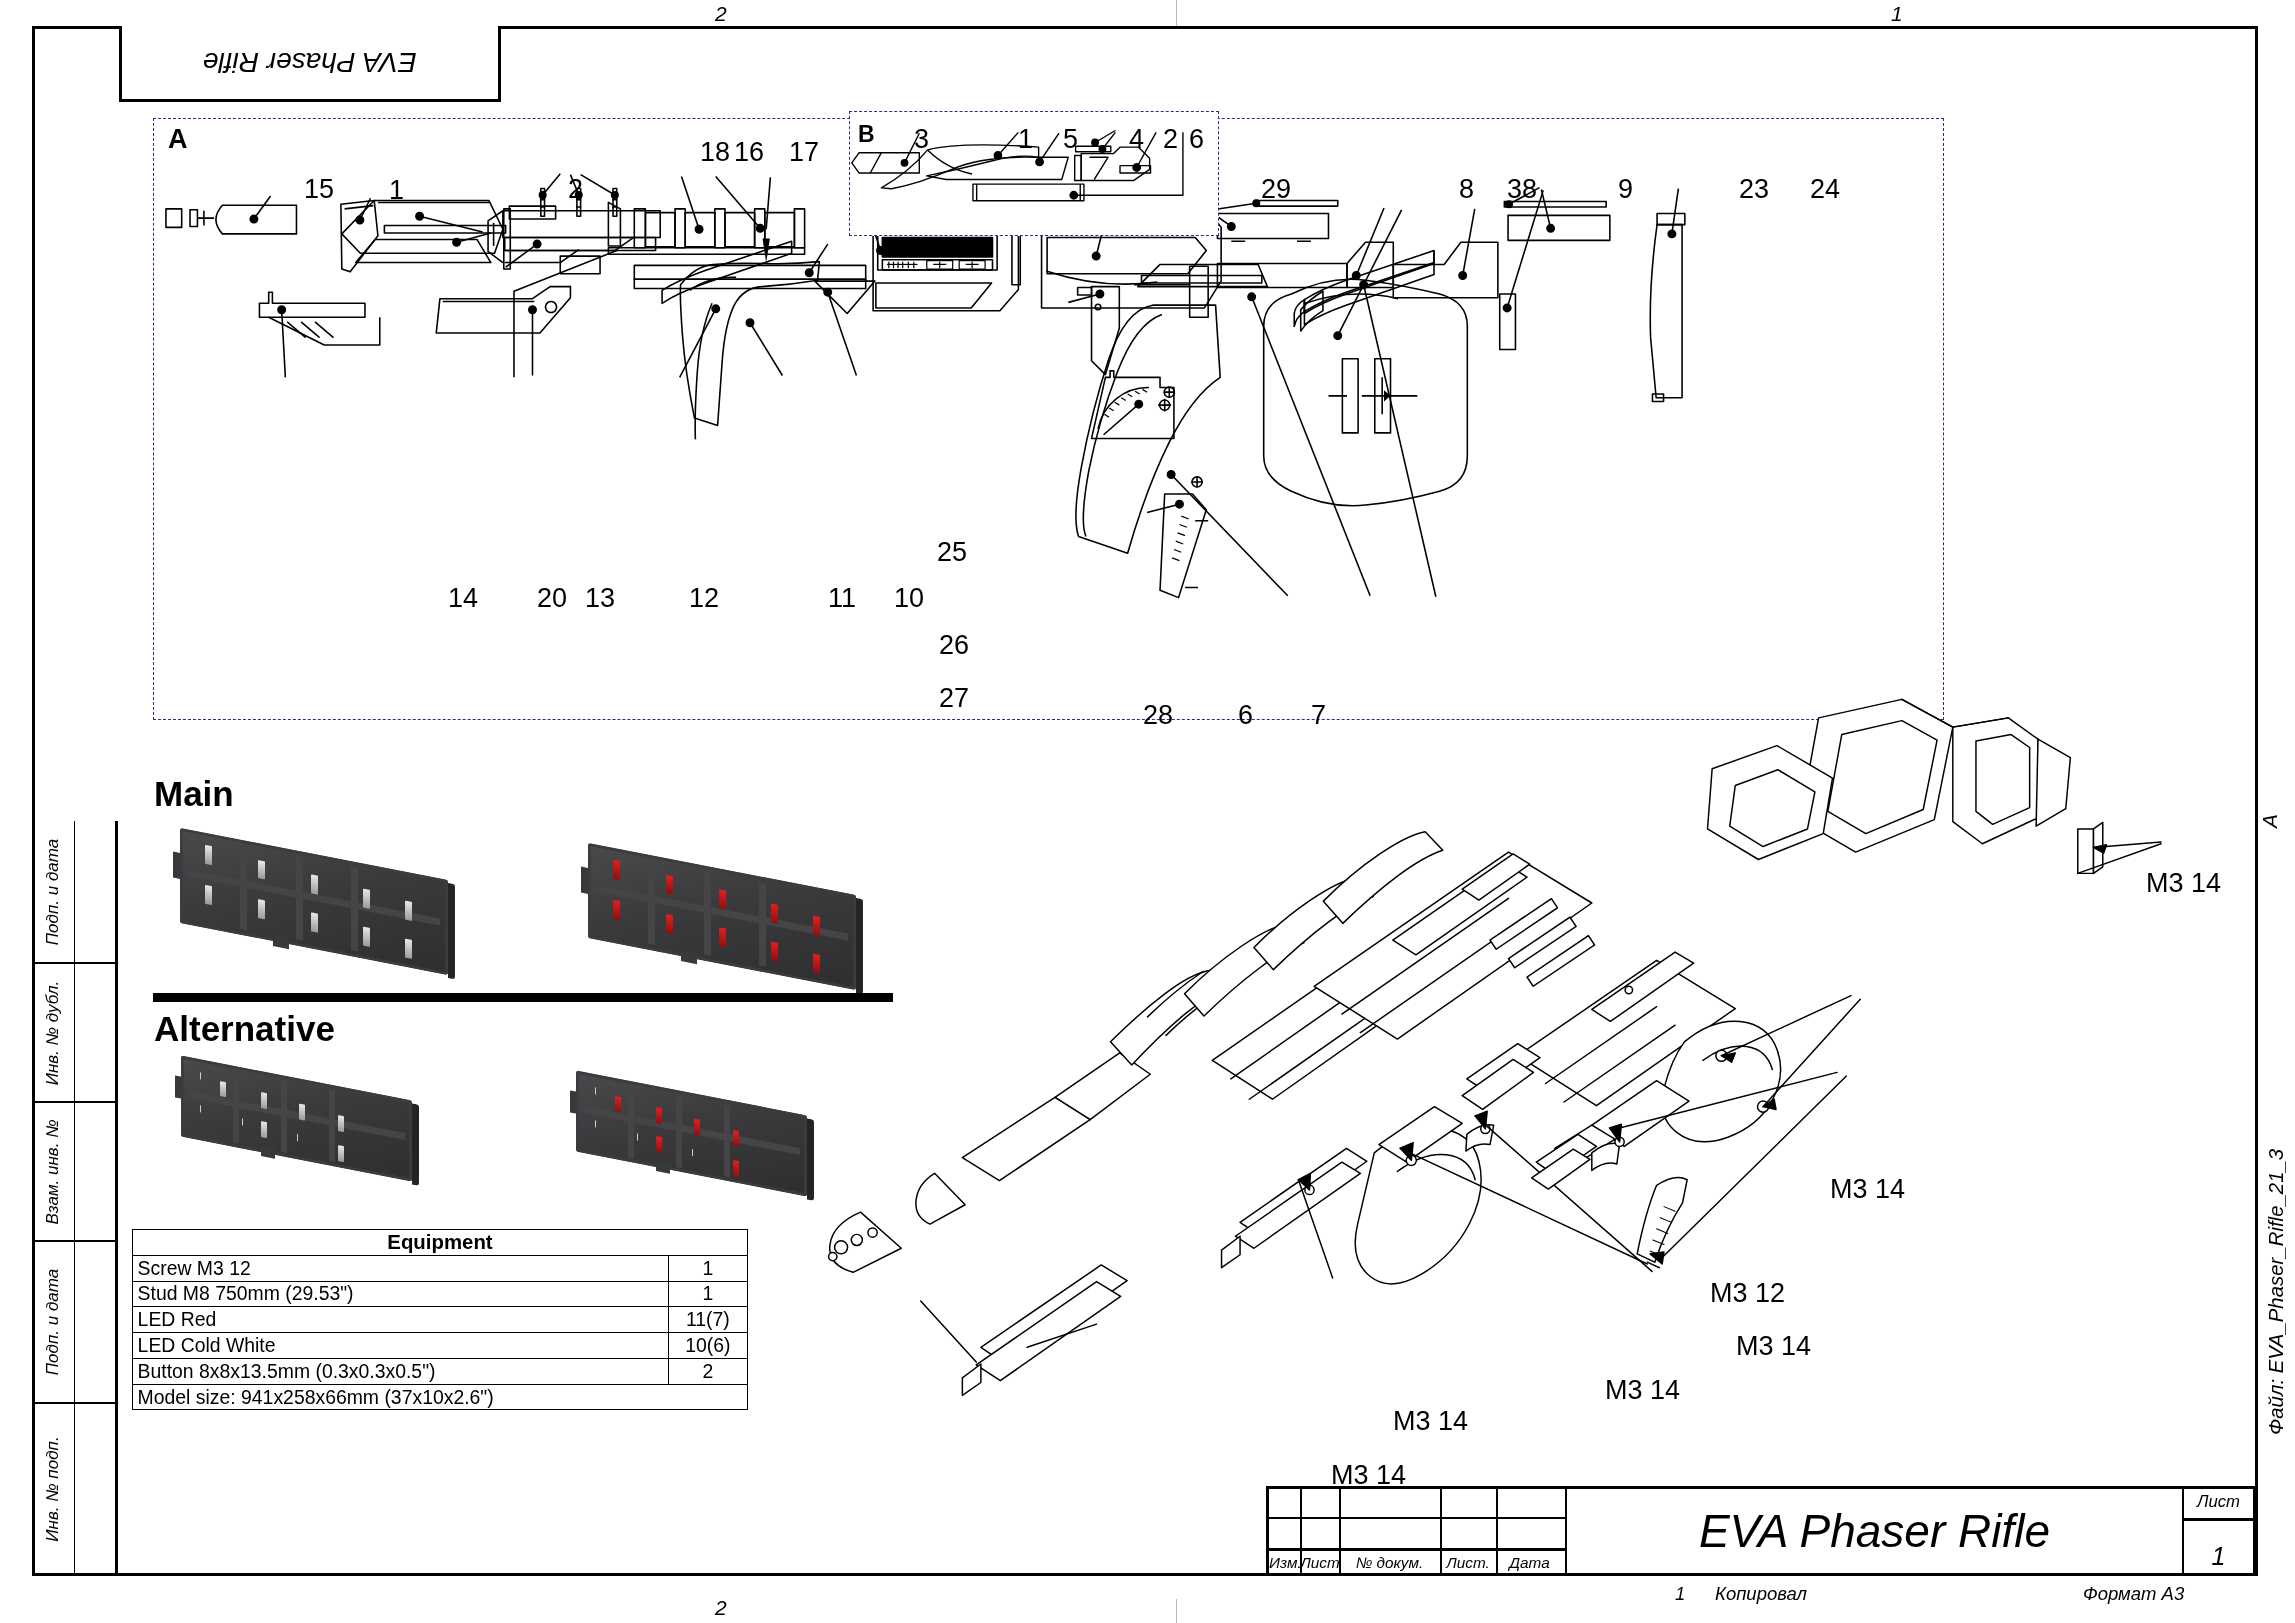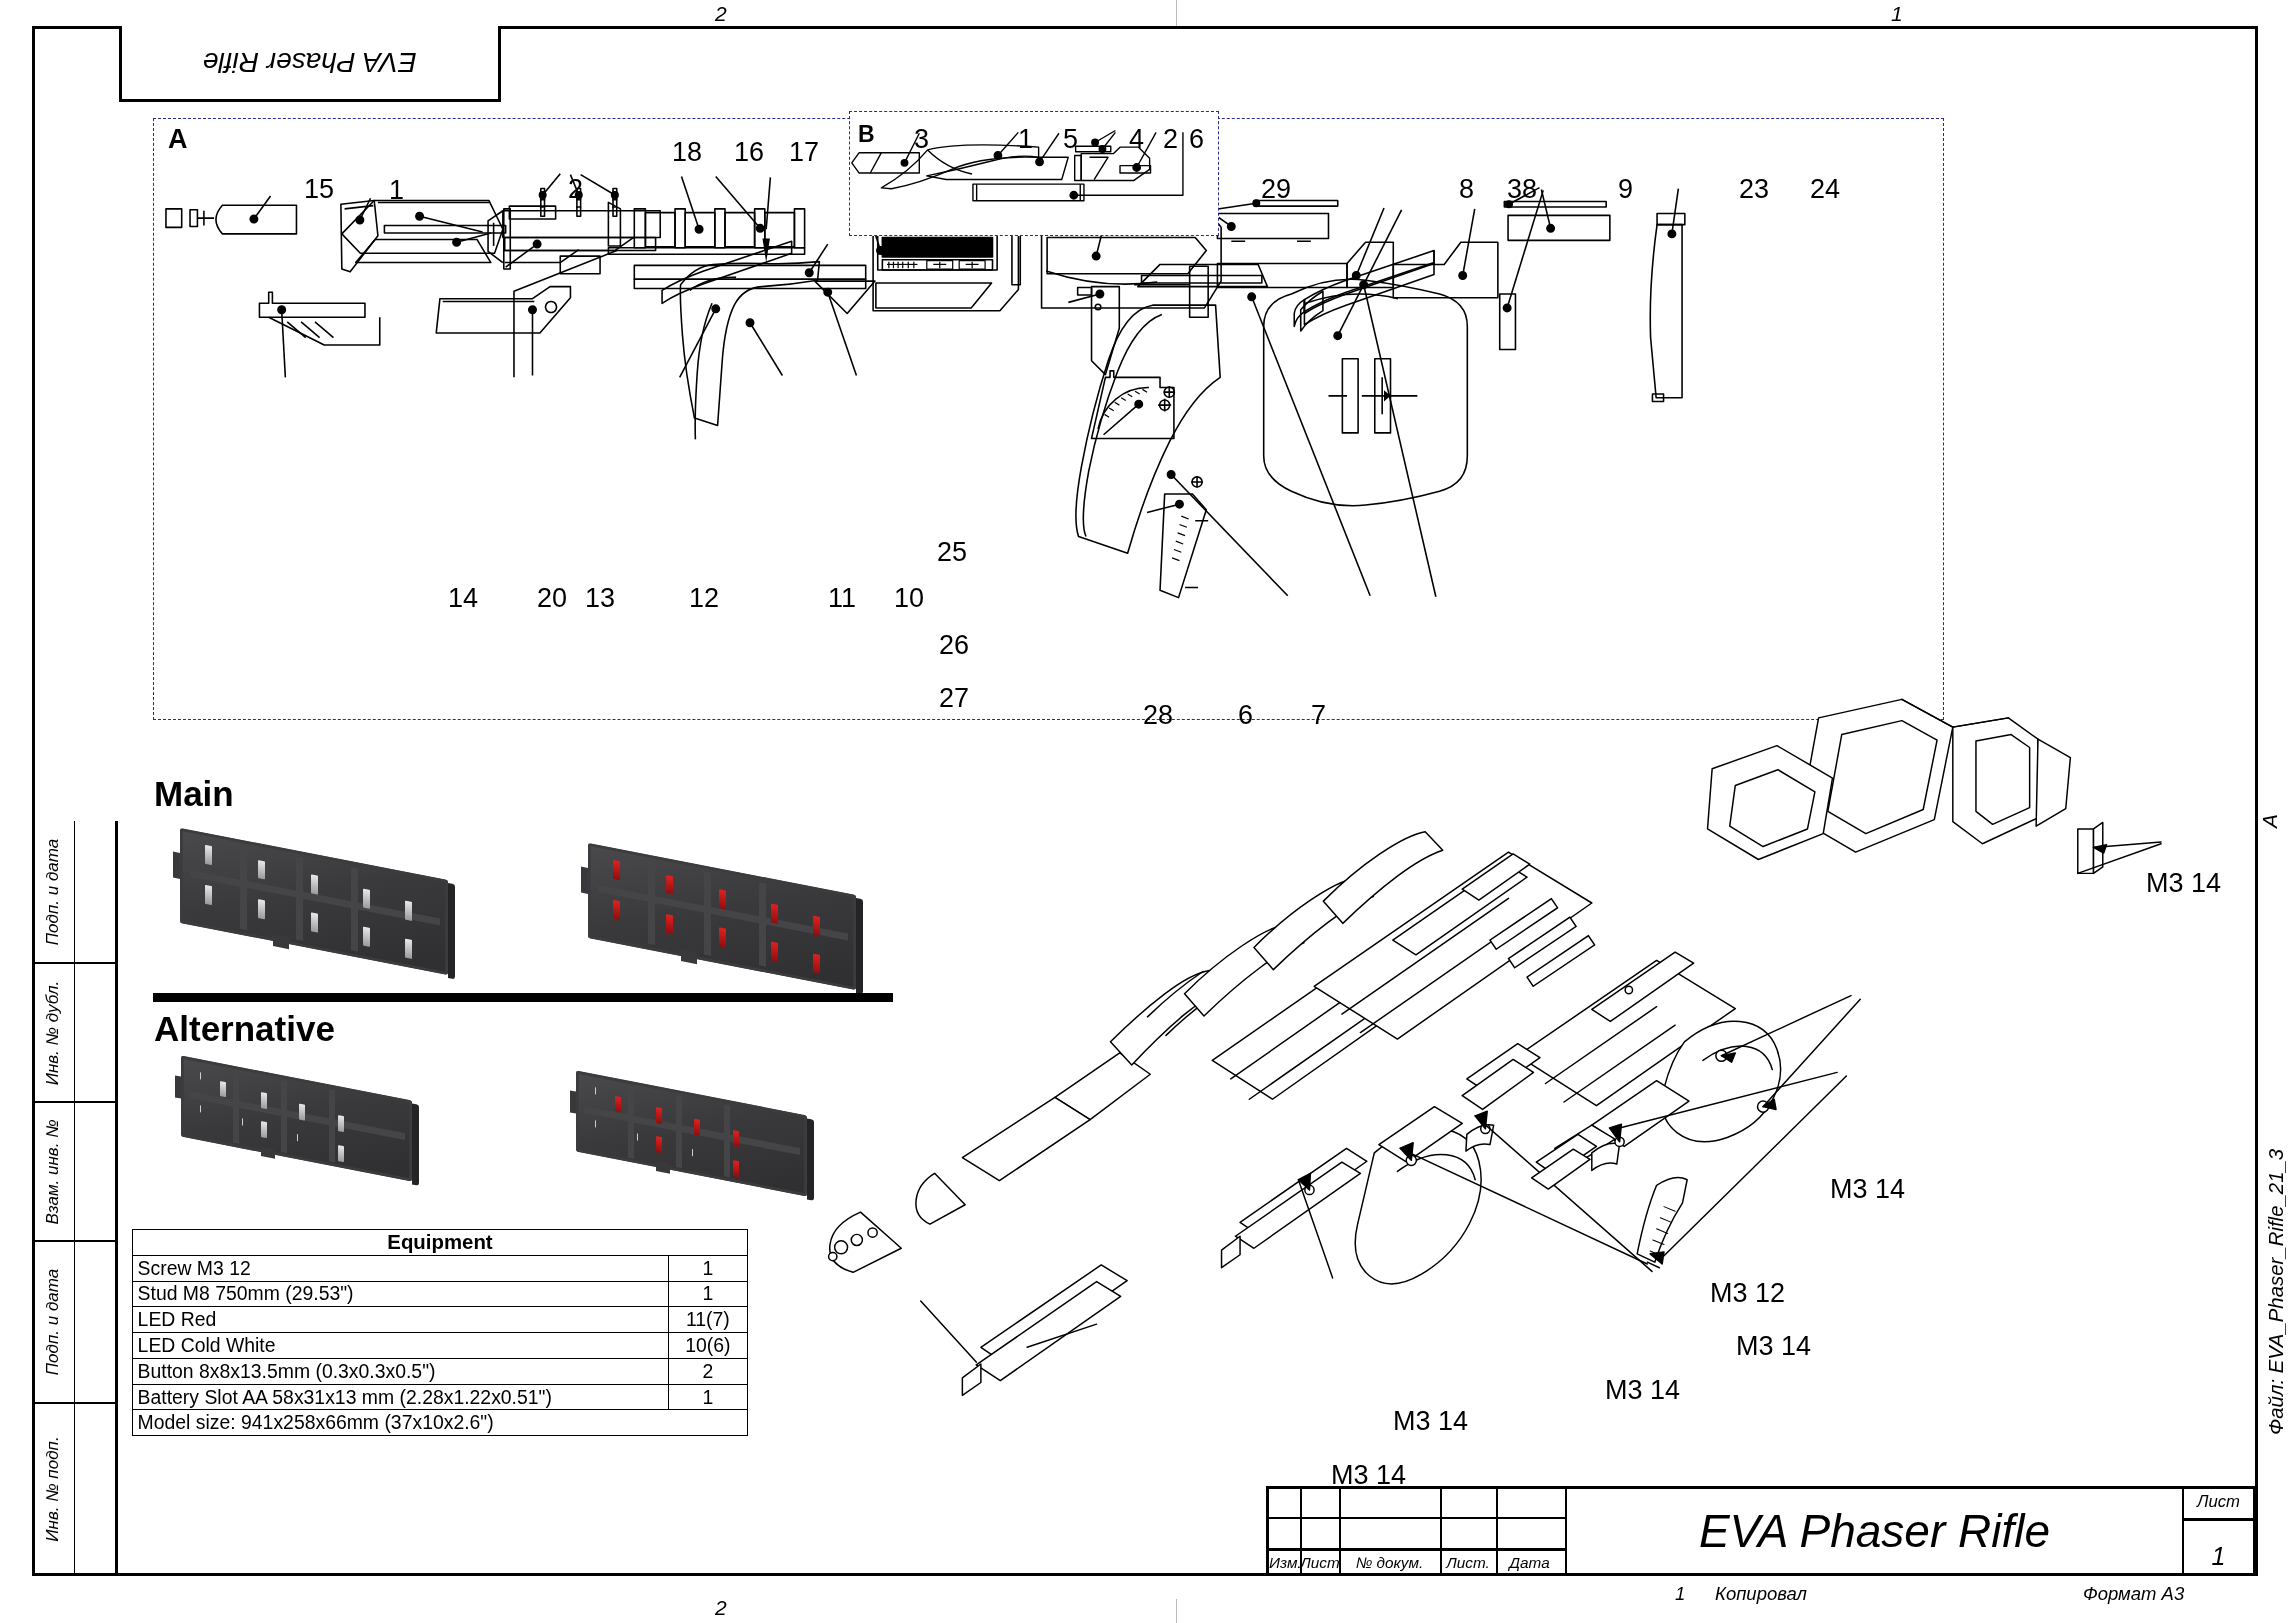--- a/index.html
+++ b/index.html
@@ -385,21 +385,21 @@
     <path d="M2616 360 L2772 1034"></path>
 
     <path d="M3110 262 q34 -22 90 -42 l190 -64 v26 l-190 66 q-56 20 -90 42 z" transform="translate(-2010,110) scale(1)"></path>
     <path d="M1100 372 h0"></path>
   </g>
 </svg>
 
 <div class="abs callout" style="left:304px;top:176px;">15</div>
 <div class="abs callout" style="left:389px;top:177px;">1</div>
 <div class="abs callout" style="left:568px;top:176px;">2</div>
-<div class="abs callout" style="left:672px;top:139px;">18</div>
+<div class="abs callout" style="left:700px;top:139px;">18</div>
 <div class="abs callout" style="left:734px;top:139px;">16</div>
 <div class="abs callout" style="left:789px;top:139px;">17</div>
 <div class="abs callout" style="left:924px;top:176px;">3</div>
 <div class="abs callout" style="left:998px;top:176px;">19</div>
 <div class="abs callout" style="left:1062px;top:176px;">4</div>
 <div class="abs callout" style="left:1151px;top:176px;">5</div>
 <div class="abs callout" style="left:1189px;top:176px;">21</div>
 <div class="abs callout" style="left:1261px;top:176px;">29</div>
 <div class="abs callout" style="left:1459px;top:176px;">8</div>
 <div class="abs callout" style="left:1507px;top:176px;">38</div>
@@ -571,24 +571,20 @@
       </tr>
     <tr>
       <td>LED Cold White</td>
       <td class="qty">10(6)</td>
       </tr>
     <tr>
       <td>Button 8x8x13.5mm (0.3x0.3x0.5")</td>
       <td class="qty">2</td>
       </tr>
     <tr>
-      <td>Battery Slot AA 58x31x13 mm (2.28x1.22x0.51")</td>
-      <td class="qty">1</td>
-      </tr>
-    <tr>
       <td class="full" colspan="2">Model size: 941x258x66mm (37x10x2.6")</td>
       </tr>
   </tbody>
 </table>
 
 <svg class="abs" style="left:805px;top:690px;" width="1407" height="787" viewBox="0 0 3040 1700">
   <g fill="#fff" stroke="#000" stroke-width="3.2" stroke-linejoin="round" stroke-linecap="round">
 
     <path d="M2190 60 l180 -40 l110 60 l-40 200 l-170 70 l-120 -70 z"></path>
     <path d="M2240 96 l130 -30 l76 42 l-30 150 l-124 52 l-82 -48 z"></path>

